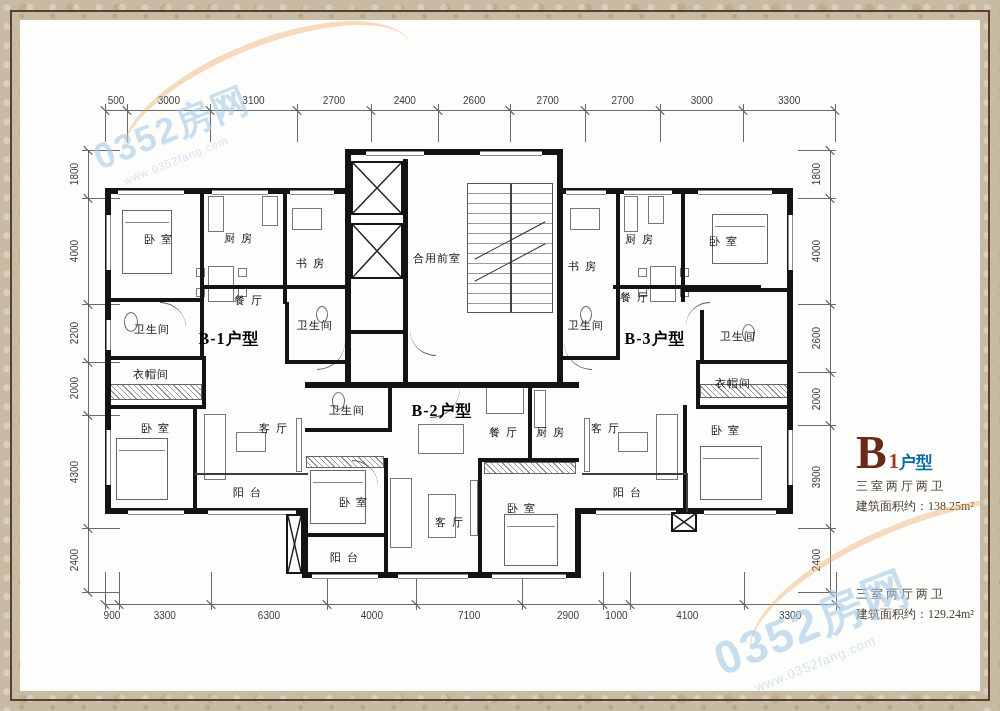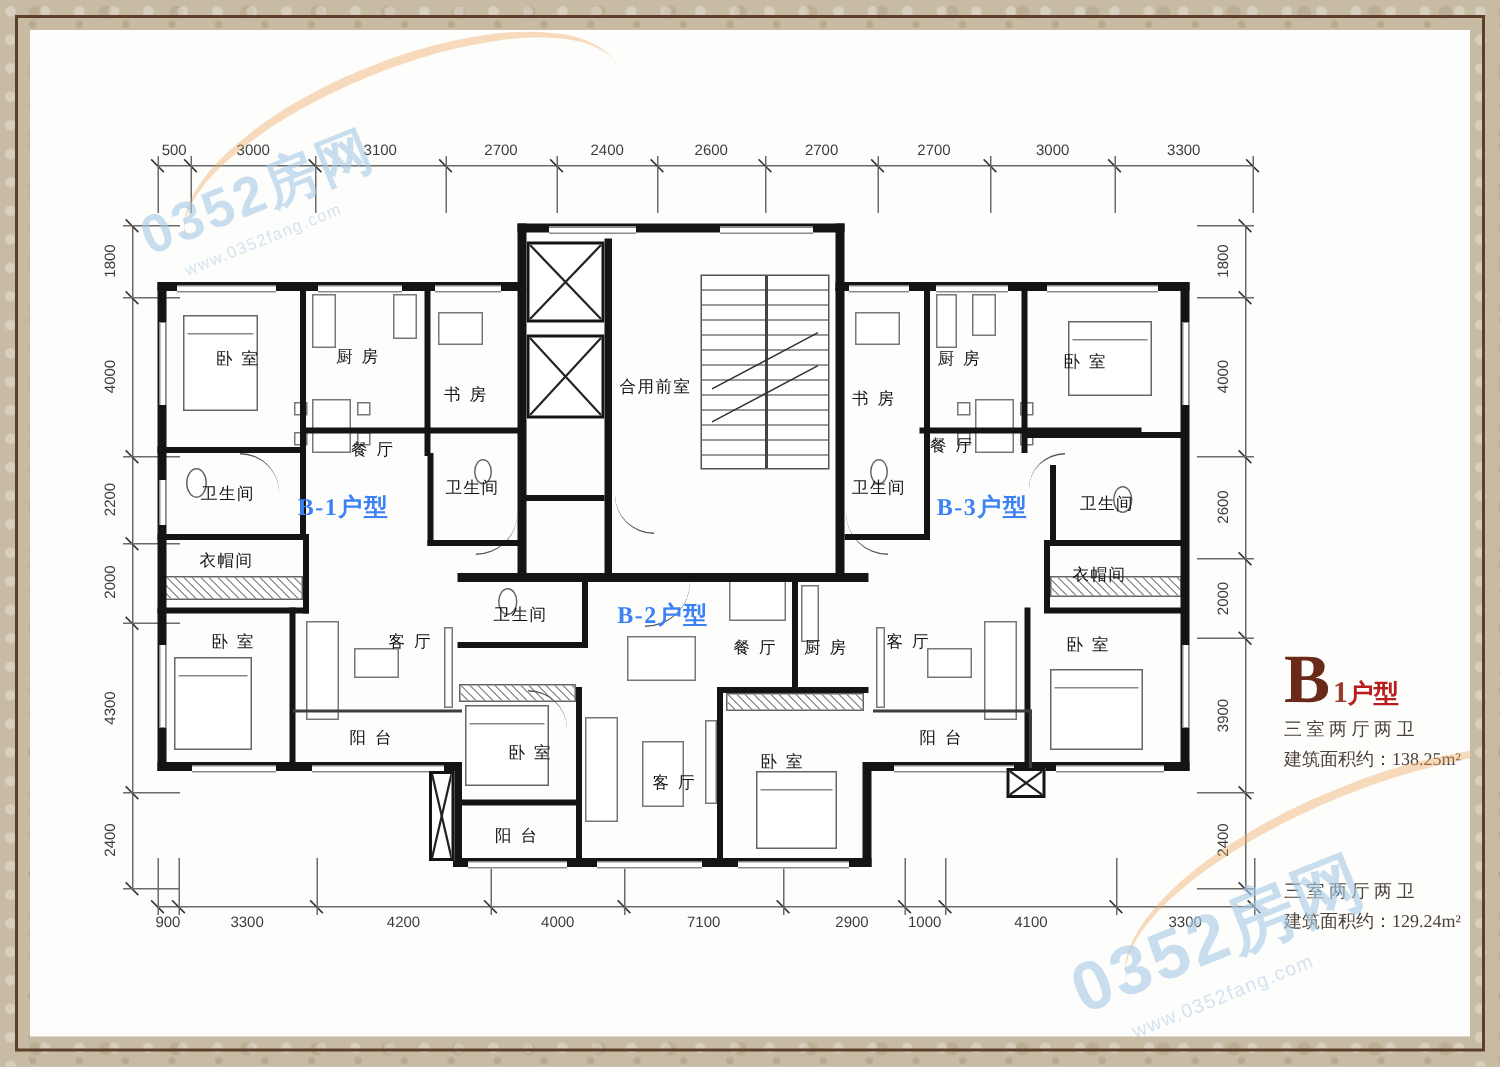--- a/index.html
+++ b/index.html
@@ -42,41 +42,41 @@
           background:repeating-linear-gradient(180deg,#fff 0 9px,#9a9a9a 9px 10px)}
   .stair-mid{position:absolute;left:50%;top:0;bottom:0;width:2px;background:#444}
   .sbrk{position:absolute;height:1px;background:#333;transform:rotate(-28deg);z-index:2}
   
   .dline,.dext{position:absolute;background:#6a6a6a;z-index:2}
   .tick{position:absolute;width:12px;height:1px;background:#333;transform:rotate(45deg);z-index:2}
   .dlabel{position:absolute;font-size:10px;color:#3c3c3c;white-space:nowrap;z-index:2}
   
   .room{position:absolute;font-size:11px;color:#111;white-space:nowrap;transform:translate(-50%,-50%);
         z-index:4;font-family:"Liberation Serif",serif}
-  .unit{position:absolute;font-weight:bold;font-size:16px;color:#3b82f6;white-space:nowrap;
+  .unit{position:absolute;font-weight:bold;font-size:16px;color:#000000;white-space:nowrap;
         transform:translate(-50%,-50%);z-index:4;letter-spacing:1px;font-family:"Liberation Serif",serif}
   
   .wm{position:absolute;z-index:5;pointer-events:none}
   .wm .brand{font-weight:bold;color:#a9cce6;opacity:.62;letter-spacing:2px;white-space:nowrap;
              font-family:"Liberation Sans",sans-serif}
   .wm .url{color:#b9d3e7;opacity:.62;letter-spacing:1px;white-space:nowrap}
   .wm .arc{position:absolute;border-top:6px solid rgba(235,165,90,.40);border-radius:50%}
   .wm1{left:92px;top:104px;transform:rotate(-22deg)}
   .wm1 .brand{font-size:36px}
   .wm1 .url{font-size:11px;margin-left:18px}
   .wm1 .arc{left:26px;top:-26px;width:310px;height:120px}
   .wm2{left:712px;top:592px;transform:rotate(-22deg)}
   .wm2 .brand{font-size:46px}
   .wm2 .url{font-size:13px;margin-left:26px}
   .wm2 .arc{left:34px;top:-30px;width:360px;height:136px}
   
   .iblock{position:absolute;left:856px;width:140px;z-index:4;font-family:"Liberation Serif",serif}
   .bigB{font-weight:bold;font-size:46px;line-height:.75;color:#6a2a19;font-family:"Liberation Serif",serif}
   .bnum{font-weight:bold;font-size:20px;color:#9c3b2a;margin-left:2px}
-  .bsuf{font-weight:bold;font-size:17px;color:#b91c1c}
+  .bsuf{font-weight:bold;font-size:17px;color:#0369a1}
   .ilayout{font-size:12px;color:#4c4036;letter-spacing:3px;margin-top:4px;white-space:nowrap}
   .iarea{font-size:12px;color:#4c4036;margin-top:3px;white-space:nowrap}
 </style>
 </head>
 <body>
 
 <div class="page">
 
 
   <div id="plan">
@@ -308,21 +308,21 @@
       <div class="tick" style="position: absolute; left: 596.525px; top: 604px; width: 12px; height: 1px;"></div>
       <div class="dext" style="position: absolute; left: 602.525px; top: 572px; width: 1px; height: 38px;"></div>
       <div class="tick" style="position: absolute; left: 624.319px; top: 604px; width: 12px; height: 1px;"></div>
       <div class="dext" style="position: absolute; left: 630.319px; top: 572px; width: 1px; height: 38px;"></div>
       <div class="tick" style="position: absolute; left: 738.278px; top: 604px; width: 12px; height: 1px;"></div>
       <div class="dext" style="position: absolute; left: 744.278px; top: 572px; width: 1px; height: 38px;"></div>
       <div class="tick" style="position: absolute; left: 830px; top: 604px; width: 12px; height: 1px;"></div>
       <div class="dext" style="position: absolute; left: 836px; top: 572px; width: 1px; height: 38px;"></div>
       <div class="dlabel" style="position: absolute; left: 111.949px; top: 610px; width: auto; height: auto; transform: translateX(-50%);">900</div>
       <div class="dlabel" style="position: absolute; left: 164.759px; top: 610px; width: auto; height: auto; transform: translateX(-50%);">3300</div>
-      <div class="dlabel" style="position: absolute; left: 268.989px; top: 610px; width: auto; height: auto; transform: translateX(-50%);">4200</div>
+      <div class="dlabel" style="position: absolute; left: 268.989px; top: 610px; width: auto; height: auto; transform: translateX(-50%);">6300</div>
       <div class="dlabel" style="position: absolute; left: 371.829px; top: 610px; width: auto; height: auto; transform: translateX(-50%);">4000</div>
       <div class="dlabel" style="position: absolute; left: 469.11px; top: 610px; width: auto; height: auto; transform: translateX(-50%);">7100</div>
       <div class="dlabel" style="position: absolute; left: 568px; top: 610px; width: auto; height: auto; transform: translateX(-50%);">2900</div>
       <div class="dlabel" style="position: absolute; left: 616.422px; top: 610px; width: auto; height: auto; transform: translateX(-50%);">1000</div>
       <div class="dlabel" style="position: absolute; left: 687.298px; top: 610px; width: auto; height: auto; transform: translateX(-50%);">4100</div>
       <div class="dlabel" style="position: absolute; left: 790.139px; top: 610px; width: auto; height: auto; transform: translateX(-50%);">3300</div>
       <div class="dline" style="position: absolute; left: 88px; top: 150px; width: 1px; height: 442px;"></div>
       <div class="tick" style="position: absolute; left: 82px; top: 150px; width: 12px; height: 1px;"></div>
       <div class="dext" style="position: absolute; left: 82px; top: 150px; width: 38px; height: 1px;"></div>
       <div class="tick" style="position: absolute; left: 82px; top: 197.641px; width: 12px; height: 1px;"></div>

